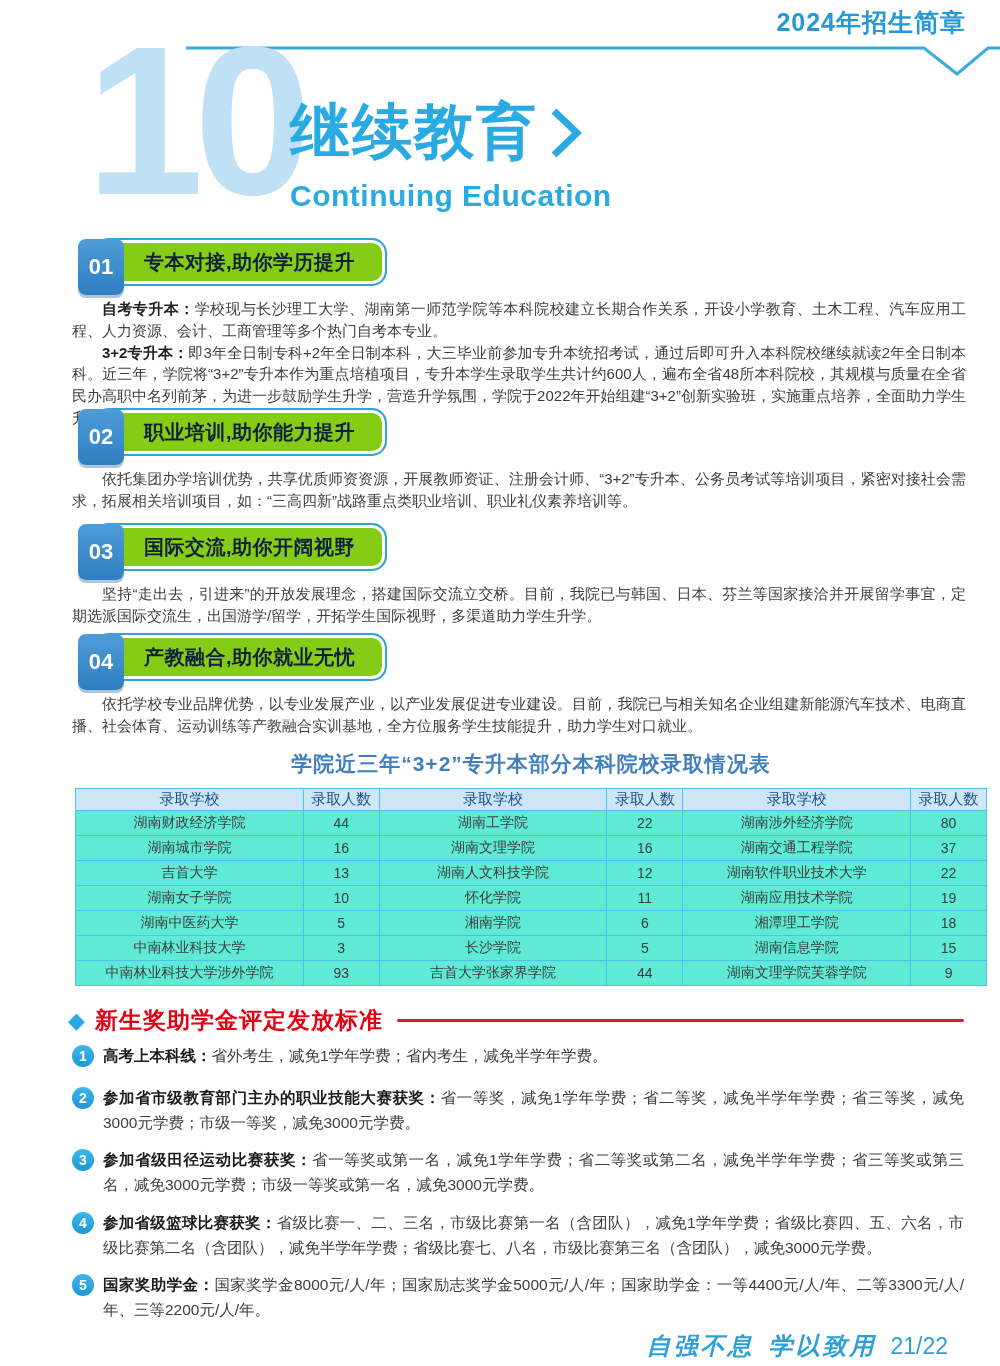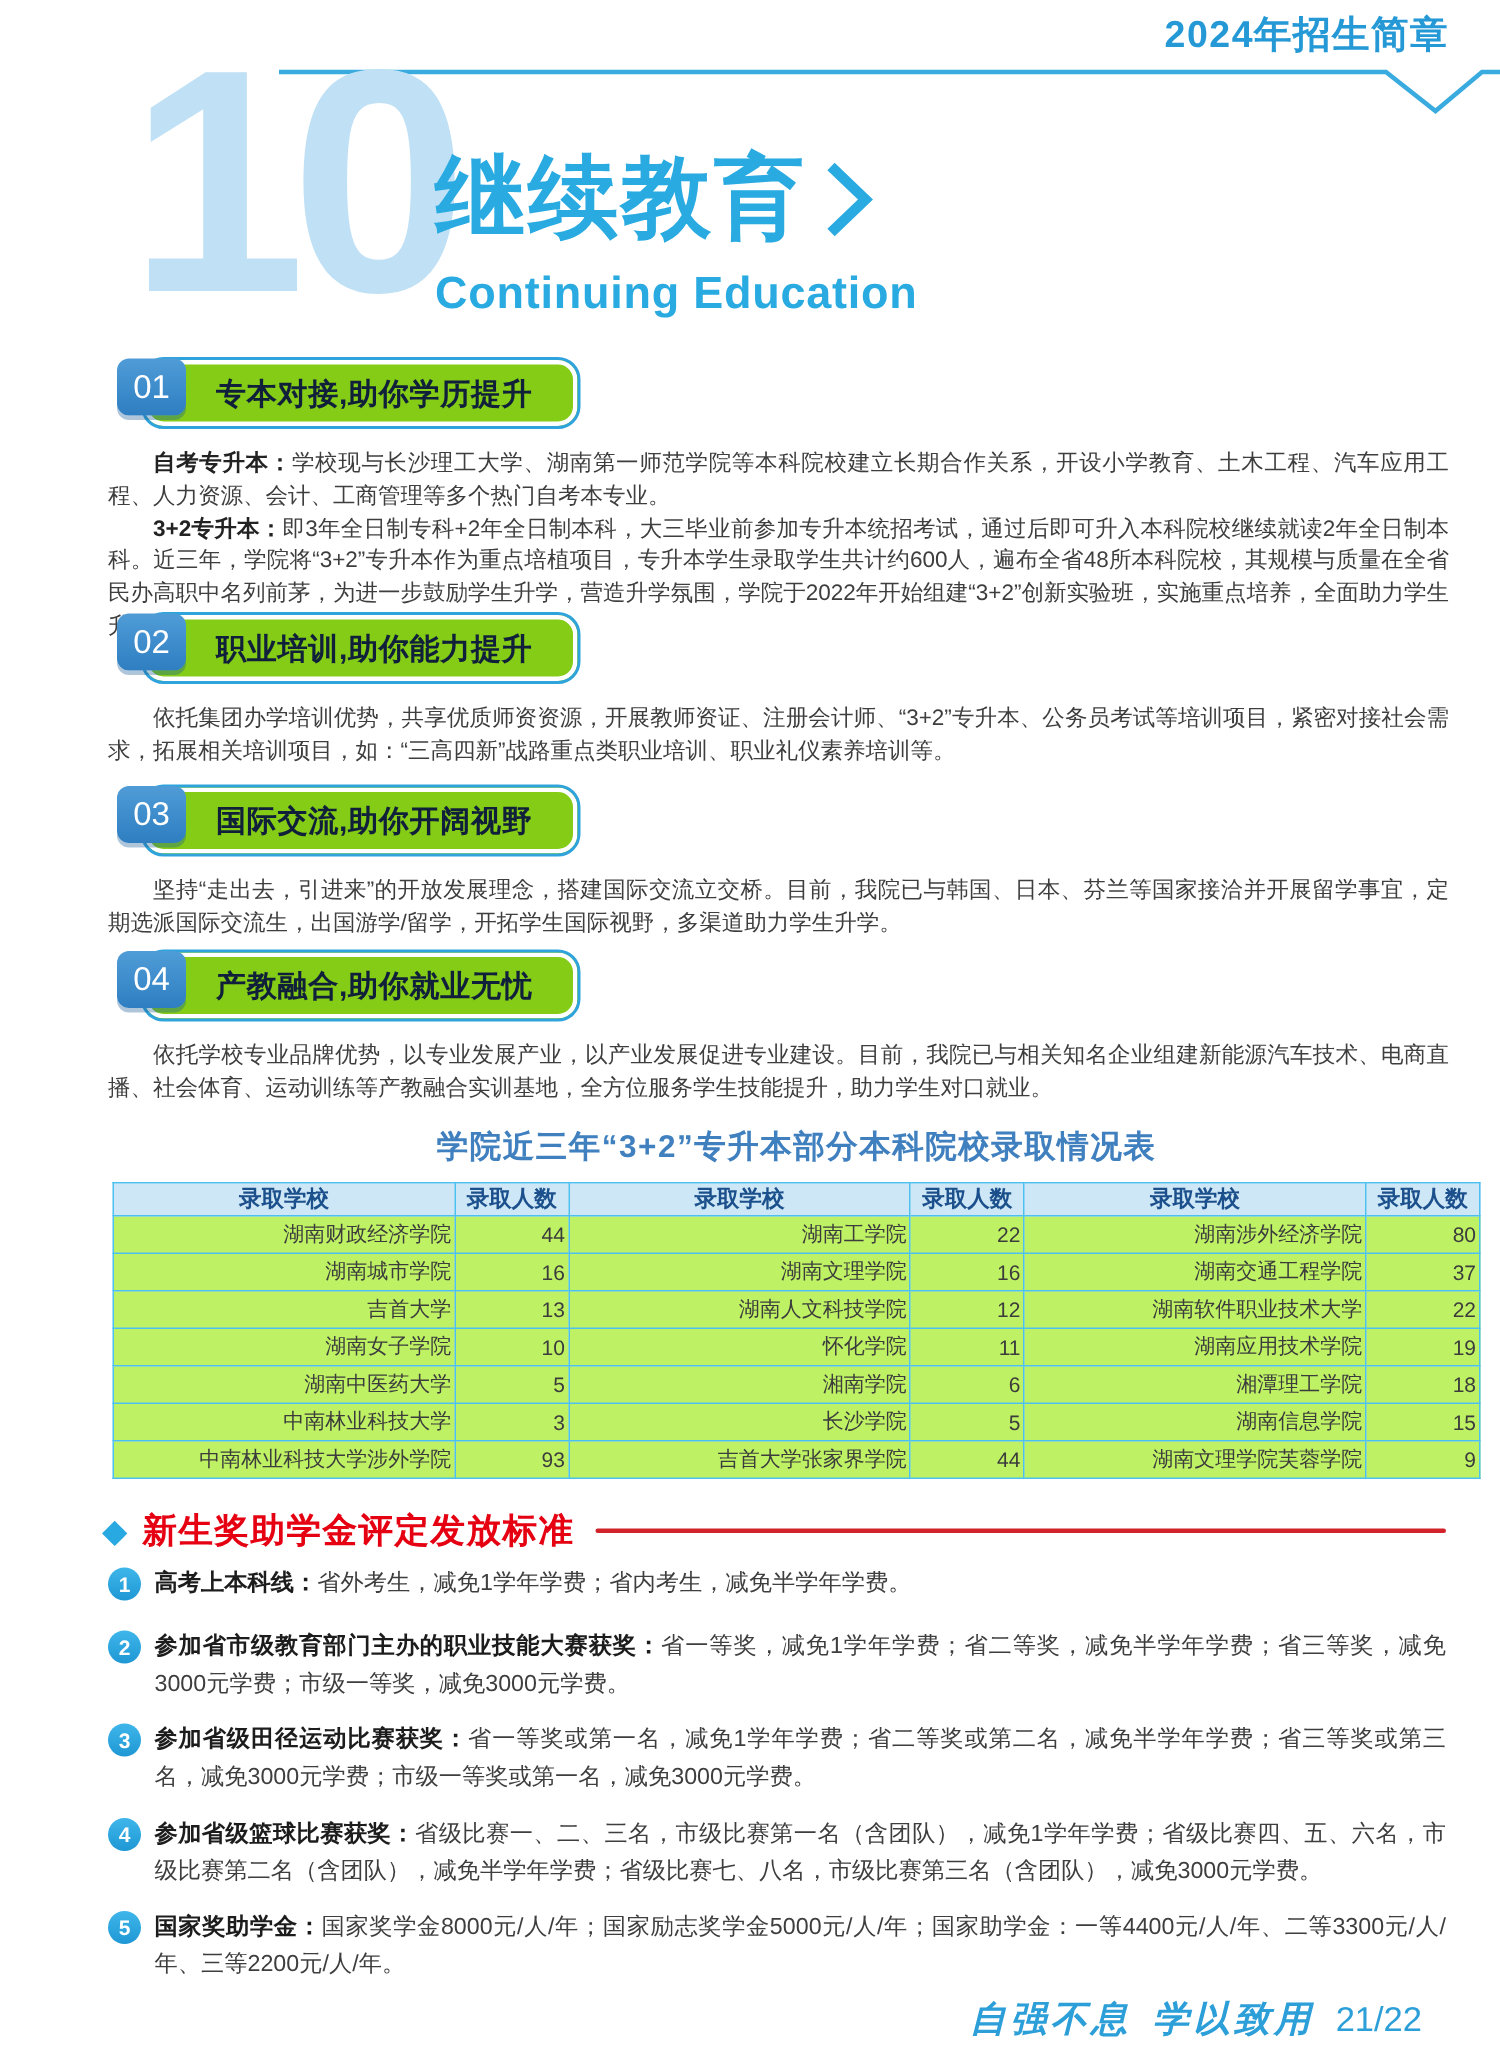--- a/index.html
+++ b/index.html
@@ -31,44 +31,44 @@
   .section { position:absolute; left:0; right:0; }
   .sec-header { position:relative; margin-left:78px; width:max-content; height:50px; }
   .sec-pill {
     margin-left:16px; height:48px; display:flex; align-items:center;
     background:#84cc16; border:2px solid #2fa3dc; border-radius:15px;
     box-shadow: inset 0 0 0 3px #fff;
     padding:0 30px 0 48px;
     font-size:20px; font-weight:bold; color:#10203a; letter-spacing:0.5px;
   }
   .sec-badge {
-    position:absolute; left:0; top:1px; width:46px; height:38px;
+    position:absolute; left:0; top:1px; width:46px; height:56px;
     background:linear-gradient(180deg,#4f9cd7,#2e7ec1);
     border-radius:8px; box-shadow:0 3px 0 rgba(23,90,150,0.35);
     display:flex; align-items:center; justify-content:center;
-    color:#fff; font-size:22px; font-weight:normal;
+    color:#fff; font-size:22px; font-weight:bold;
   }
   .sec-body { margin:10px 34px 0 72px; }
   .para {
     font-size:15px; line-height:1.45; text-align:justify; text-indent:2em;
     color:#3e3e3e;
   }
   .para b { color:#222; }
   
   .table-wrap { position:absolute; left:75px; top:750px; width:912px; }
   .table-title {
     text-align:center; font-size:21px; font-weight:bold; color:#4080bf;
     letter-spacing:1px; margin-bottom:10px;
   }
   table.adm { width:100%; border-collapse:collapse; table-layout:fixed; }
   table.adm th, table.adm td {
     border:1.5px solid #4cc0f0; text-align:center; height:25px; padding:1px 2px;
   }
-  table.adm th { background:#cde7f6; color:#1c508c; font-size:15px; font-weight:bold; height:17px; }
-  table.adm td { font-size:14px; color:#3c3c3c; background:#bef264;text-align:right; }
+  table.adm th { background:#cde7f6; color:#1c508c; font-size:15px; font-weight:normal; height:17px; }
+  table.adm td { font-size:14px; color:#3c3c3c; background:#5eead4; }
   col.c-school { width:25%; } col.c-count { width:8.33%; }
   
   .sch-header {
     position:absolute; left:68px; top:1005px; right:36px;
     display:flex; align-items:center;
   }
   .sch-diamond { color:#29a9e1; font-size:22px; margin-right:10px; line-height:1; }
   .sch-title { color:#e50012; font-size:23px; font-weight:bold; letter-spacing:1px; white-space:nowrap; }
   .sch-rule { flex:1; height:3px; background:#d2232a; margin-left:14px; border-radius:2px; }
   .sch-item { position:absolute; left:72px; right:36px; padding-left:31px; }

